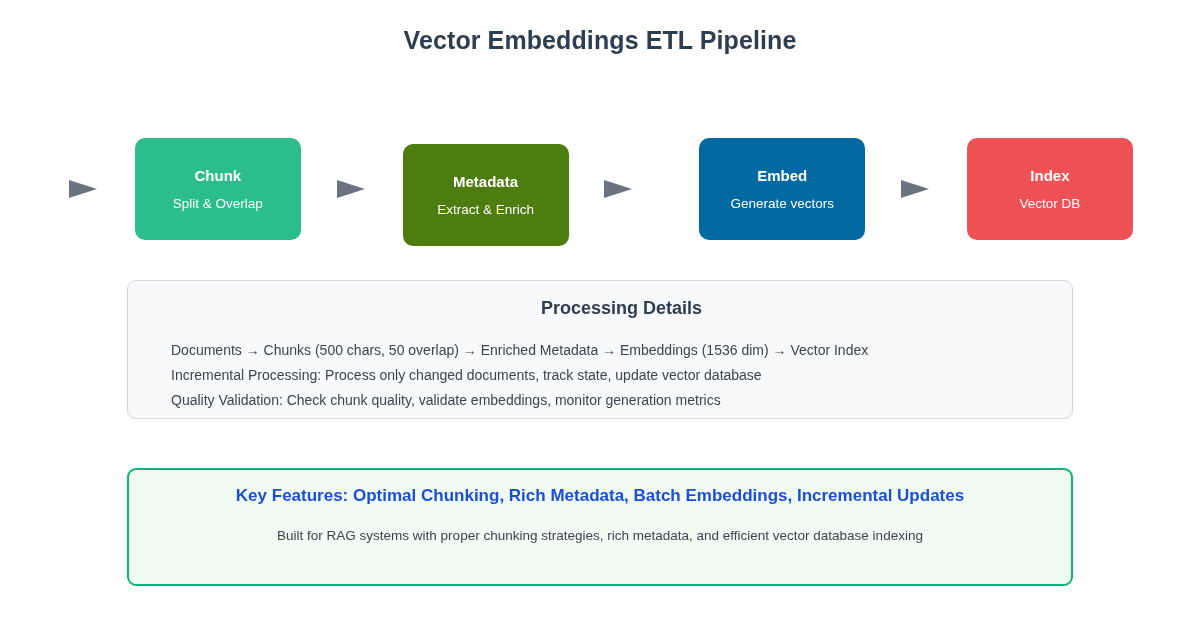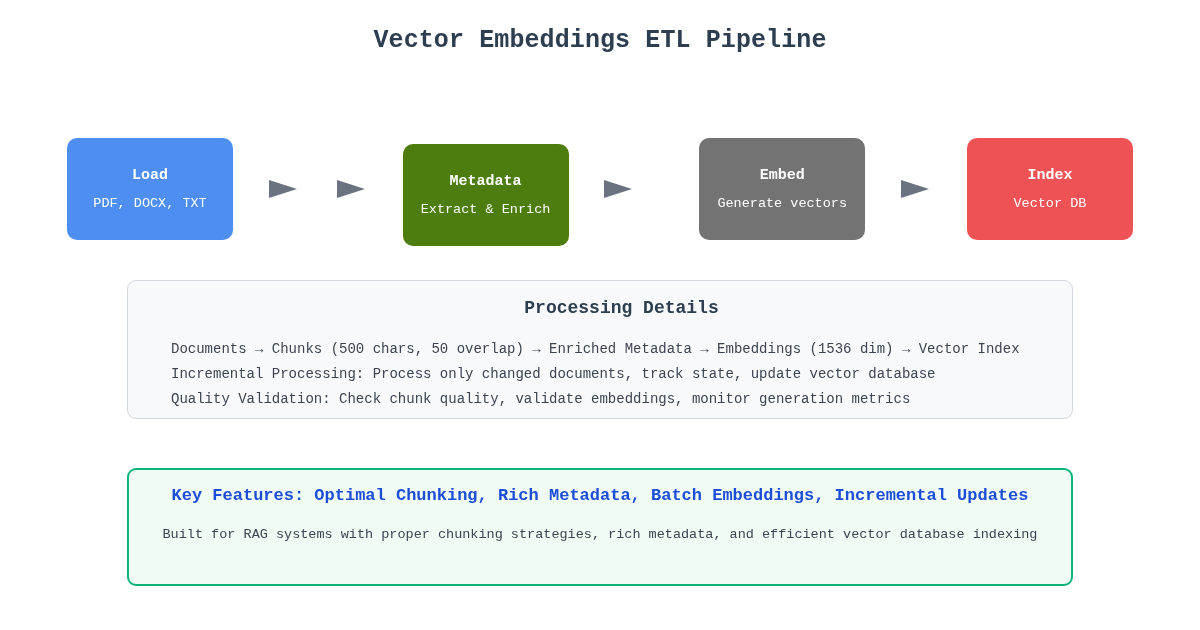--- a/index.html
+++ b/index.html
@@ -11,21 +11,20 @@
     height: 630px;
     background: #ffffff;
     font-family: "Liberation Sans", sans-serif;
     overflow: hidden;
   }
   .page {
     position: relative;
     width: 1200px;
     height: 630px;
     box-sizing: border-box;
-    font-family: Liberation Mono, monospace;
   }
 
   
   .page-title {
     position: absolute;
     top: 26px;
     left: 0;
     width: 1200px;
     text-align: center;
     font-size: 25px;
@@ -140,50 +139,50 @@
 </style>
 </head>
 <body>
 
 <div class="page">
 
   <div class="page-title">Vector Embeddings ETL Pipeline</div>
 
   <div class="pipeline">
 
-    <div class="stage" style="background: rgb(77, 142, 240);">
-      <div class="stage-title">Load</div>
-      <div class="stage-sub">PDF, DOCX, TXT</div>
-    </div>
-
-    <div class="arrow">
-      <svg width="34" height="30" viewBox="0 0 34 30">
-          <polygon points="2,6 2,24 30,15" fill="#6b7280"></polygon>
-        </svg>
-    </div>
-
+
+    <div class="arrow">
+      <svg width="34" height="30" viewBox="0 0 34 30">
+          <polygon points="2,6 2,24 30,15" fill="#6b7280"></polygon>
+        </svg>
+    </div>
+
+    <div class="stage" style="background: rgb(43, 189, 140);">
+      <div class="stage-title">Chunk</div>
+      <div class="stage-sub">Split &amp; Overlap</div>
+    </div>
 
     <div class="arrow">
       <svg width="34" height="30" viewBox="0 0 34 30">
           <polygon points="2,6 2,24 30,15" fill="#6b7280"></polygon>
         </svg>
     </div>
 
     <div class="stage" style="background: #4d7c0f; margin-top: 12px;">
       <div class="stage-title">Metadata</div>
       <div class="stage-sub">Extract &amp; Enrich</div>
     </div>
 
     <div class="arrow">
       <svg width="34" height="30" viewBox="0 0 34 30">
           <polygon points="2,6 2,24 30,15" fill="#6b7280"></polygon>
         </svg>
     </div>
 
-    <div class="stage" style="background: #737373; margin-left: 29px;">
+    <div class="stage" style="background: #0369a1; margin-left: 29px;">
       <div class="stage-title">Embed</div>
       <div class="stage-sub">Generate vectors</div>
     </div>
 
     <div class="arrow">
       <svg width="34" height="30" viewBox="0 0 34 30">
           <polygon points="2,6 2,24 30,15" fill="#6b7280"></polygon>
         </svg>
     </div>
 

